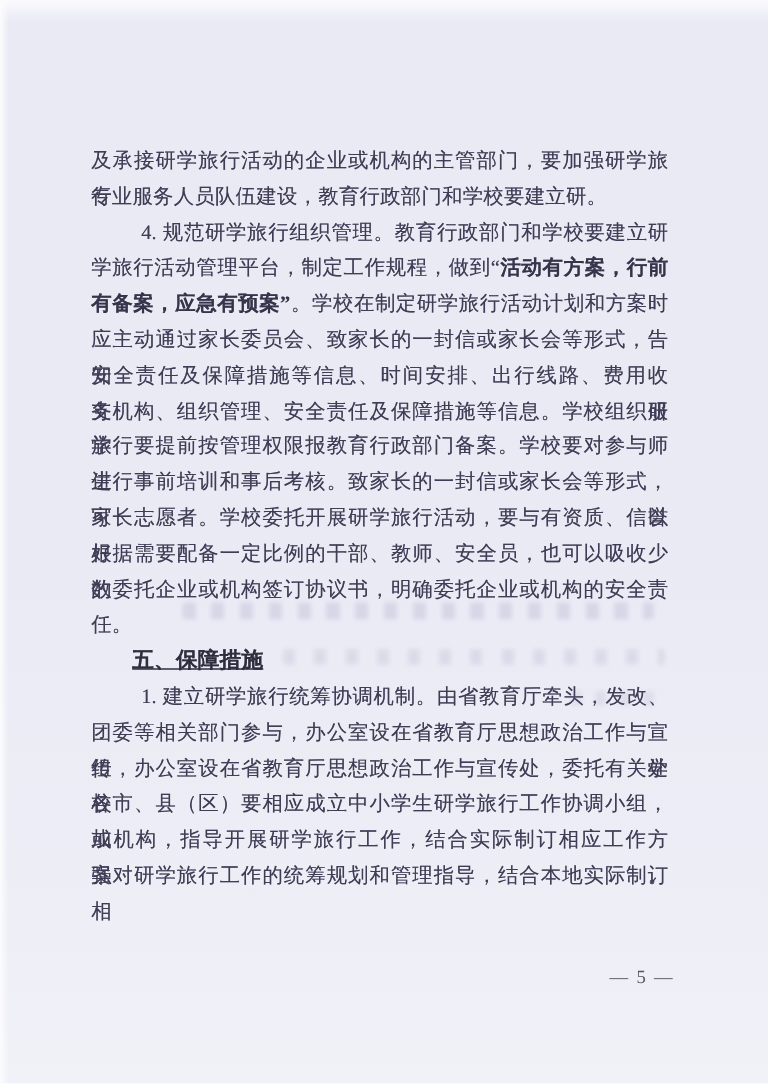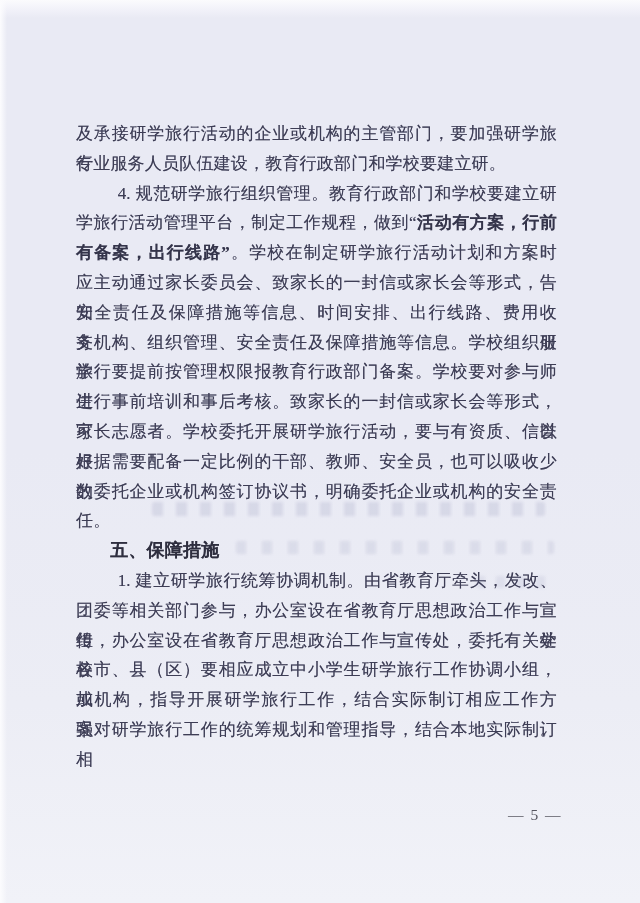--- a/index.html
+++ b/index.html
@@ -36,20 +36,21 @@
     font-weight:700;
     font-family:Liberation Serif, serif;
     color:#34344a;
   }
   .heading{
     font-weight:700;
     font-family:"Liberation Sans","DejaVu Sans",sans-serif;
     font-size:18px;color:#2e2e3f;
     text-align-last:left;text-indent:1.9em;
     text-shadow:0 0 .5px rgba(46,46,63,.6);
+    text-decoration:underline;
   }
   .footer{
     position:absolute;top:806px;left:502px;width:66px;
     font-size:15.5px;color:#55555f;text-align:center;
     letter-spacing:1.5px;
   }
   
   .ghost{position:absolute;filter:blur(1.6px);border-radius:3px;}
   .g1{top:502px;left:152px;width:393px;height:14px;
       background:repeating-linear-gradient(90deg,rgba(108,112,158,.15) 0 11px,transparent 11px 24px);}
@@ -61,21 +62,21 @@
 </head>
 <body>
 
 <div class="paper">
 
   <div class="textblock">
     <div class="line">及承接研学旅行活动的企业或机构的主管部门，要加强研学旅行</div>
     <div class="line end">专业服务人员队伍建设，教育行政部门和学校要建立研。</div>
     <div class="line indent">4. 规范研学旅行组织管理。教育行政部门和学校要建立研</div>
     <div class="line"><span>学旅行活动管理平台，制定工作规程，做到“</span><span class="hei">活动有方案，行前</span></div>
-    <div class="line"><span class="hei">有备案，出行线路”</span><span>。学校在制定研学旅行活动计划和方案时</span></div>
+    <div class="line"><span class="hei">有备案，应急有预案”</span><span>。学校在制定研学旅行活动计划和方案时</span></div>
     <div class="line">应主动通过家长委员会、致家长的一封信或家长会等形式，告知</div>
     <div class="line">安全责任及保障措施等信息、时间安排、出行线路、费用收支、服</div>
     <div class="line">务机构、组织管理、安全责任及保障措施等信息。学校组织研学</div>
     <div class="line">旅行要提前按管理权限报教育行政部门备案。学校要对参与师生</div>
     <div class="line">进行事前培训和事后考核。致家长的一封信或家长会等形式，可以</div>
     <div class="line">家长志愿者。学校委托开展研学旅行活动，要与有资质、信誉好</div>
     <div class="line">根据需要配备一定比例的干部、教师、安全员，也可以吸收少数</div>
     <div class="line">的委托企业或机构签订协议书，明确委托企业或机构的安全责</div>
     <div class="line end">任。</div>
     <div class="line heading">五、保障措施</div>

